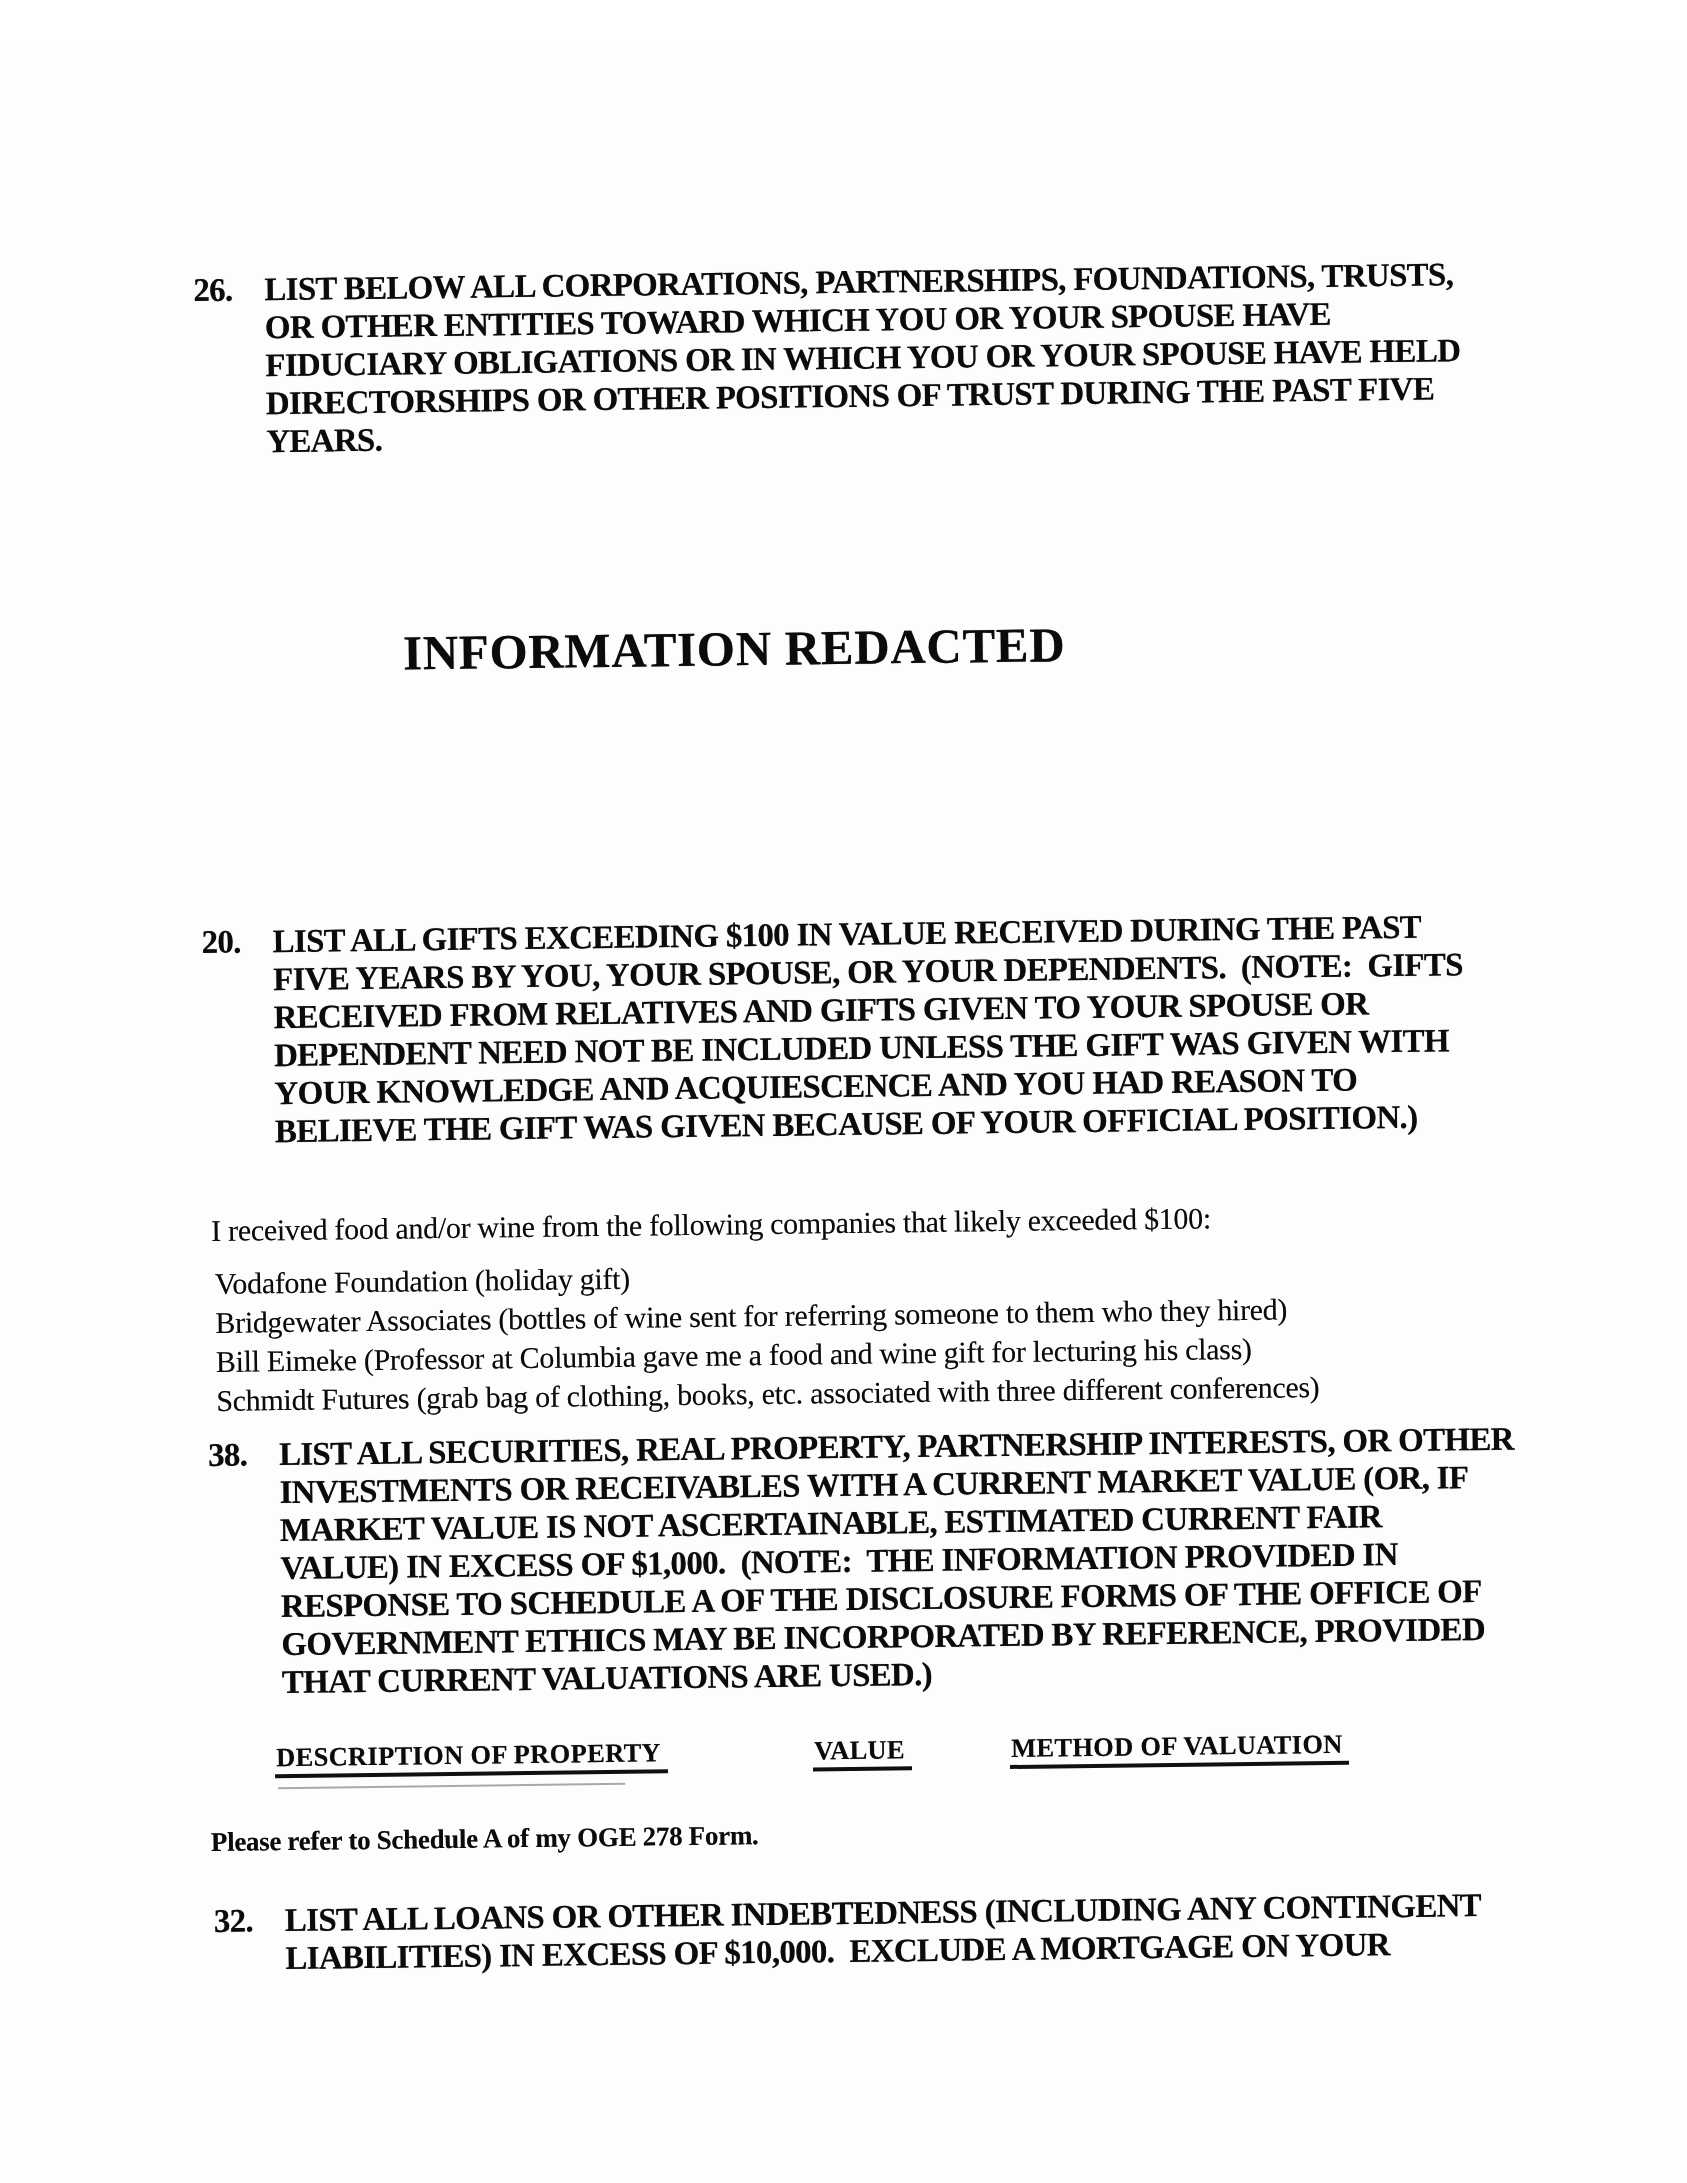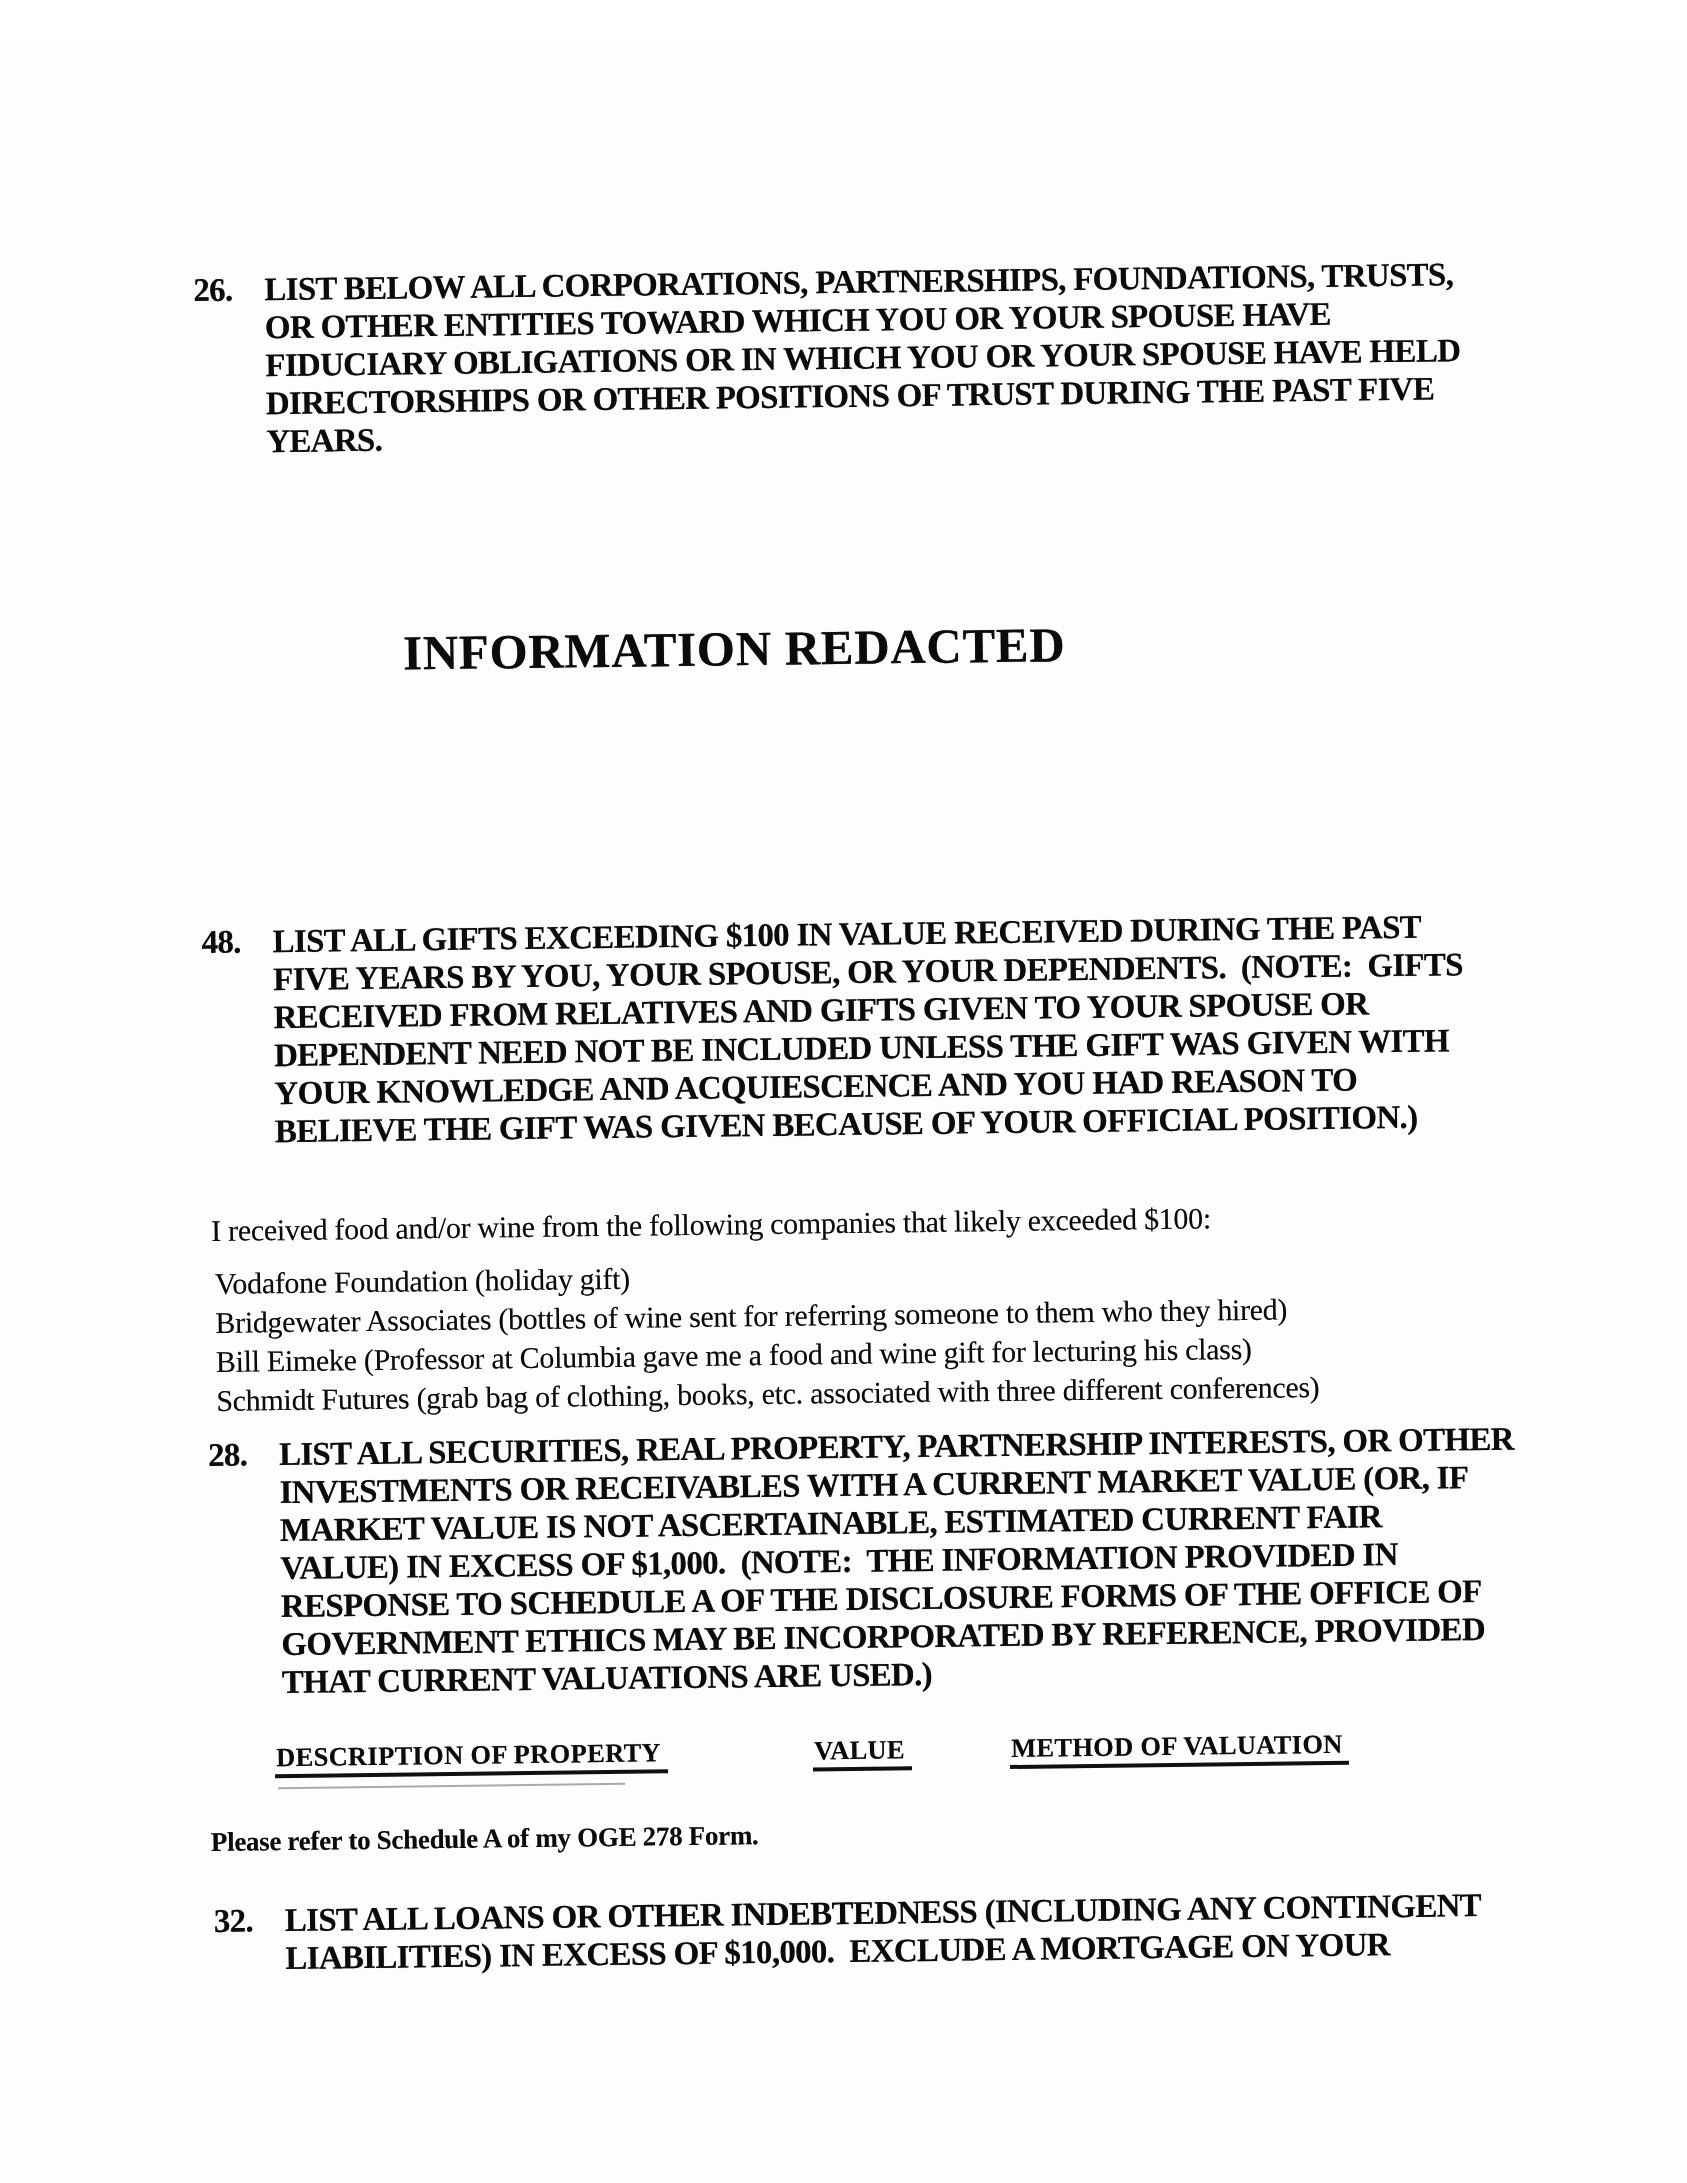--- a/index.html
+++ b/index.html
@@ -132,42 +132,42 @@
         <div class="line">OR OTHER ENTITIES TOWARD WHICH YOU OR YOUR SPOUSE HAVE</div>
         <div class="line">FIDUCIARY OBLIGATIONS OR IN WHICH YOU OR YOUR SPOUSE HAVE HELD</div>
         <div class="line">DIRECTORSHIPS OR OTHER POSITIONS OF TRUST DURING THE PAST FIVE</div>
         <div class="line">YEARS.</div>
       </div>
     </section>
 
     <div class="redacted">INFORMATION REDACTED</div>
 
     <section class="q q27">
-      <div class="qnum">48.</div>
+      <div class="qnum">20.</div>
       <div class="qbody">
         <div class="line">LIST ALL GIFTS EXCEEDING $100 IN VALUE RECEIVED DURING THE PAST</div>
         <div class="line">FIVE YEARS BY YOU, YOUR SPOUSE, OR YOUR DEPENDENTS.  (NOTE:  GIFTS</div>
         <div class="line">RECEIVED FROM RELATIVES AND GIFTS GIVEN TO YOUR SPOUSE OR</div>
         <div class="line">DEPENDENT NEED NOT BE INCLUDED UNLESS THE GIFT WAS GIVEN WITH</div>
         <div class="line">YOUR KNOWLEDGE AND ACQUIESCENCE AND YOU HAD REASON TO</div>
         <div class="line">BELIEVE THE GIFT WAS GIVEN BECAUSE OF YOUR OFFICIAL POSITION.)</div>
       </div>
     </section>
 
     <p class="intro body-line">I received food and/or wine from the following companies that likely exceeded $100:</p>
 
     <div class="gift-list">
       <div class="body-line">Vodafone Foundation (holiday gift)</div>
       <div class="body-line">Bridgewater Associates (bottles of wine sent for referring someone to them who they hired)</div>
       <div class="body-line">Bill Eimeke (Professor at Columbia gave me a food and wine gift for lecturing his class)</div>
       <div class="body-line">Schmidt Futures (grab bag of clothing, books, etc. associated with three different conferences)</div>
     </div>
 
     <section class="q q28">
-      <div class="qnum">28.</div>
+      <div class="qnum">38.</div>
       <div class="qbody">
         <div class="line">LIST ALL SECURITIES, REAL PROPERTY, PARTNERSHIP INTERESTS, OR OTHER</div>
         <div class="line">INVESTMENTS OR RECEIVABLES WITH A CURRENT MARKET VALUE (OR, IF</div>
         <div class="line">MARKET VALUE IS NOT ASCERTAINABLE, ESTIMATED CURRENT FAIR</div>
         <div class="line">VALUE) IN EXCESS OF $1,000.  (NOTE:  THE INFORMATION PROVIDED IN</div>
         <div class="line">RESPONSE TO SCHEDULE A OF THE DISCLOSURE FORMS OF THE OFFICE OF</div>
         <div class="line">GOVERNMENT ETHICS MAY BE INCORPORATED BY REFERENCE, PROVIDED</div>
         <div class="line">THAT CURRENT VALUATIONS ARE USED.)</div>
       </div>
     </section>

